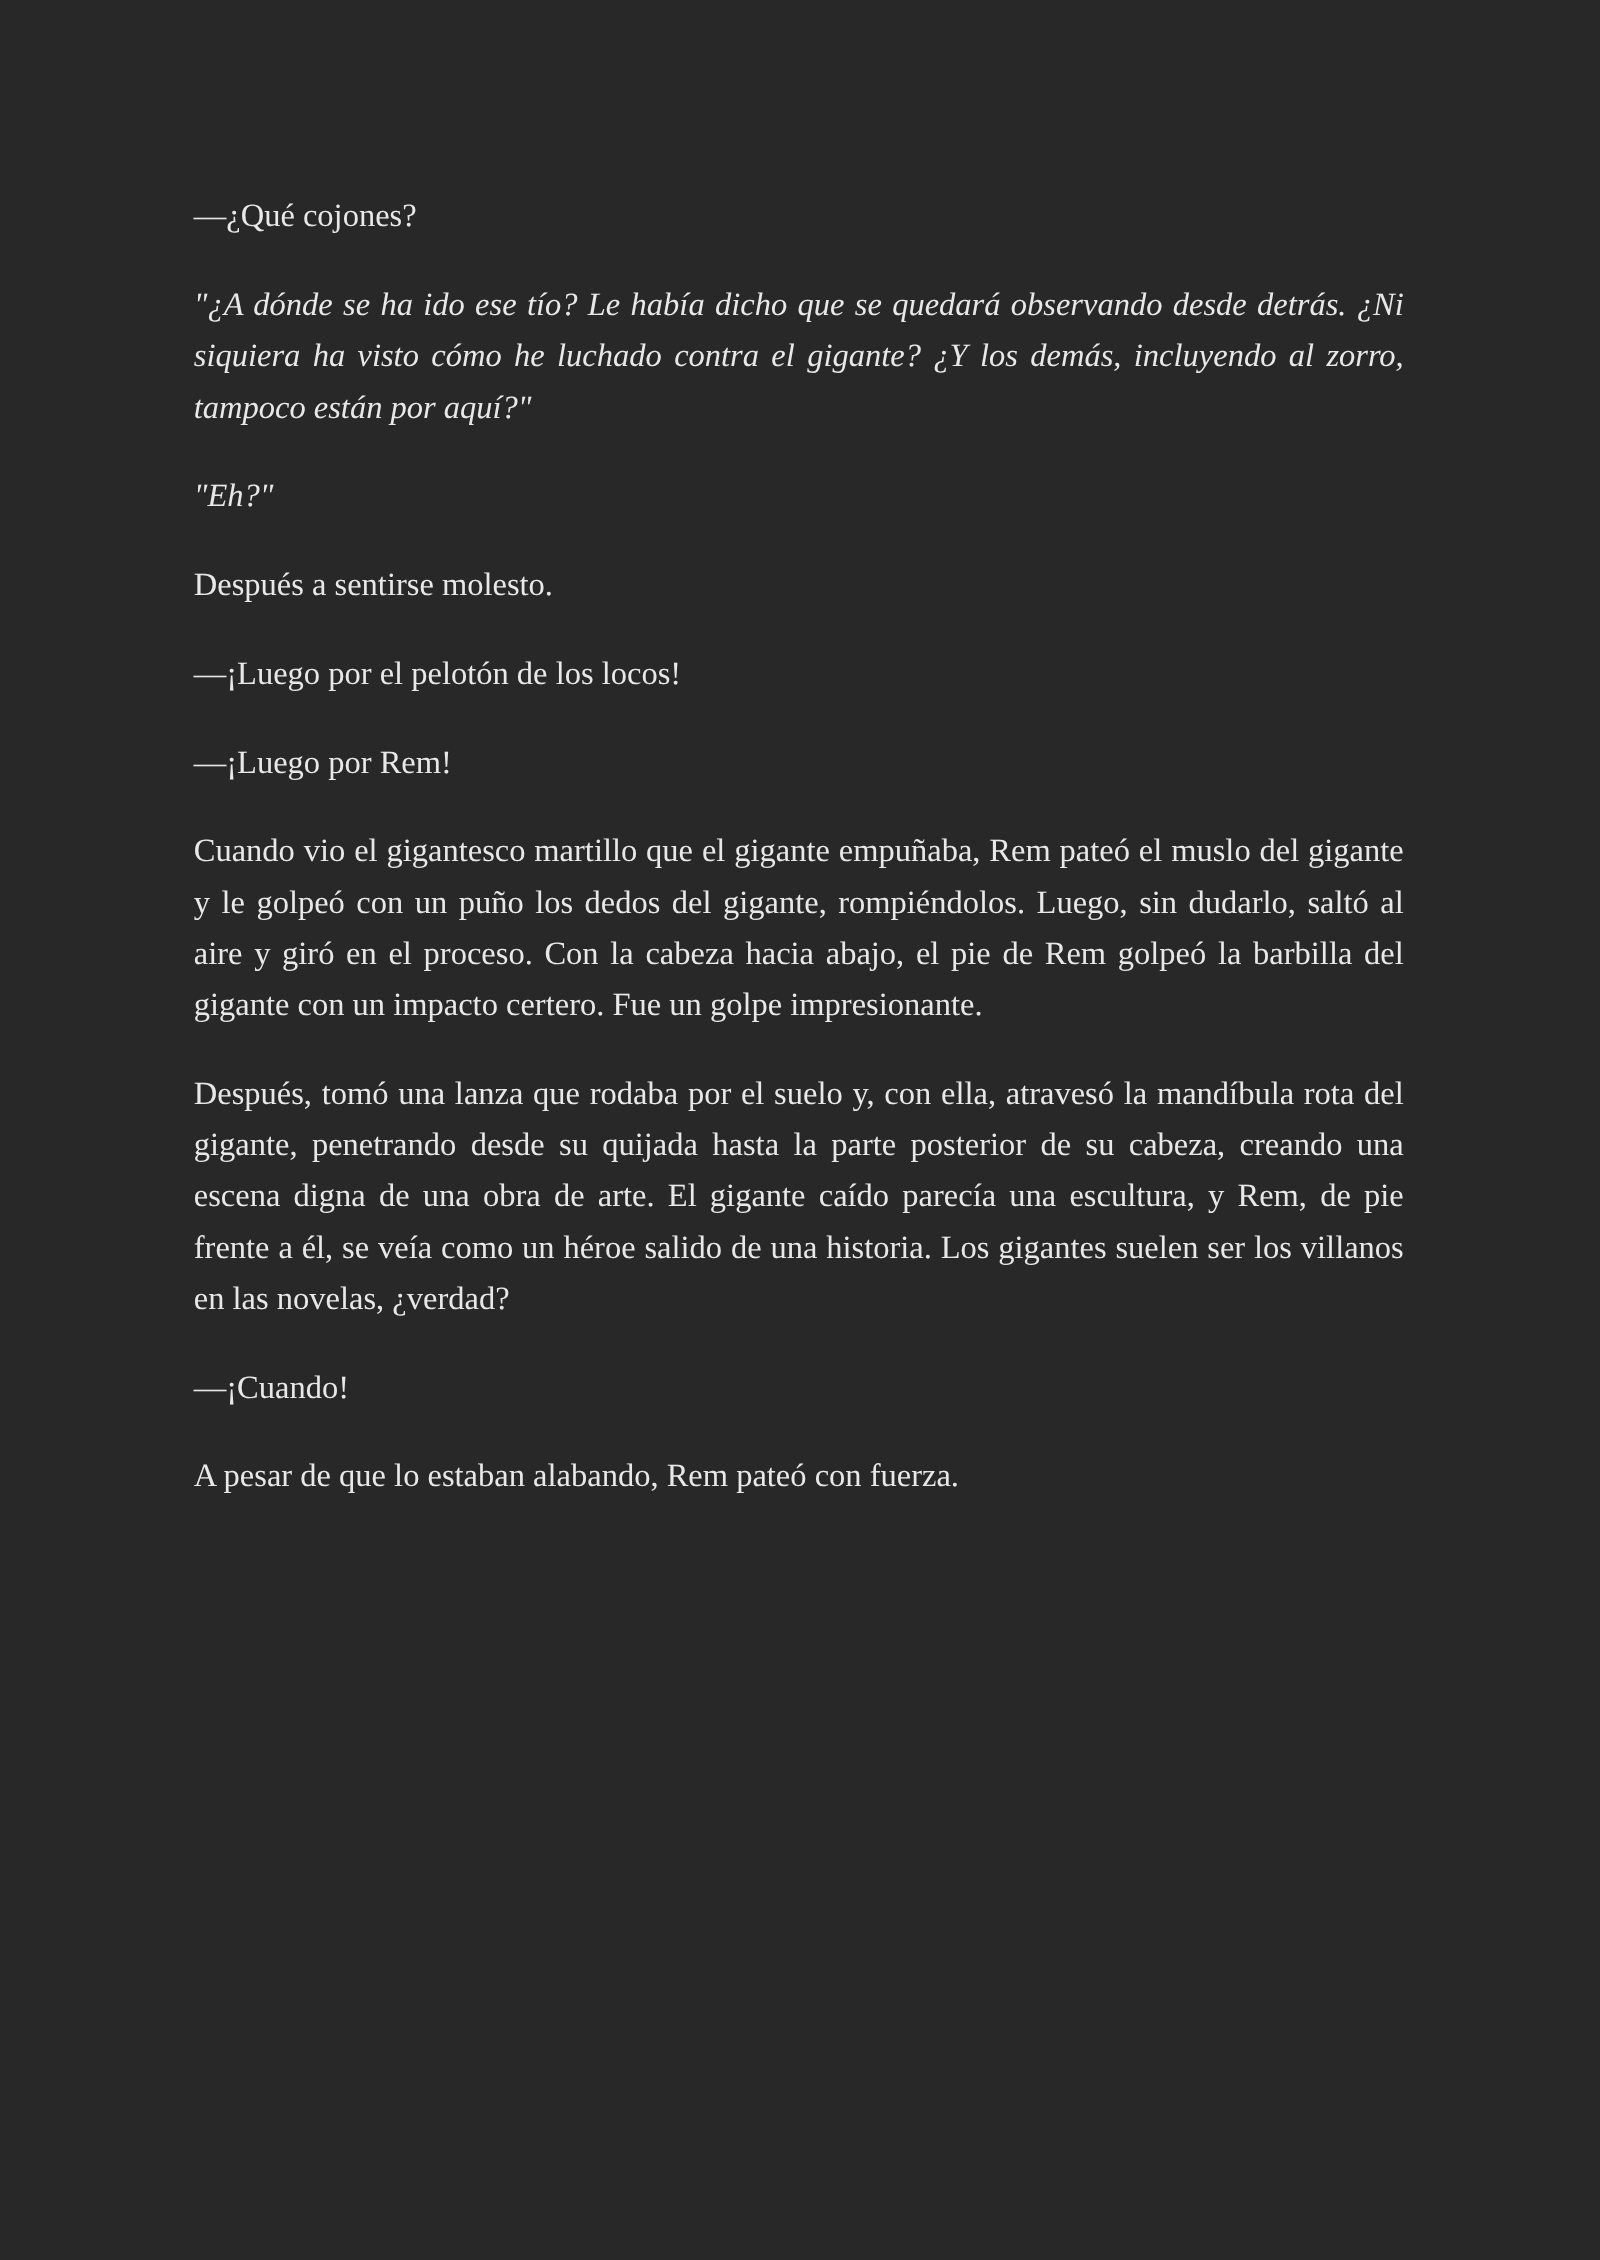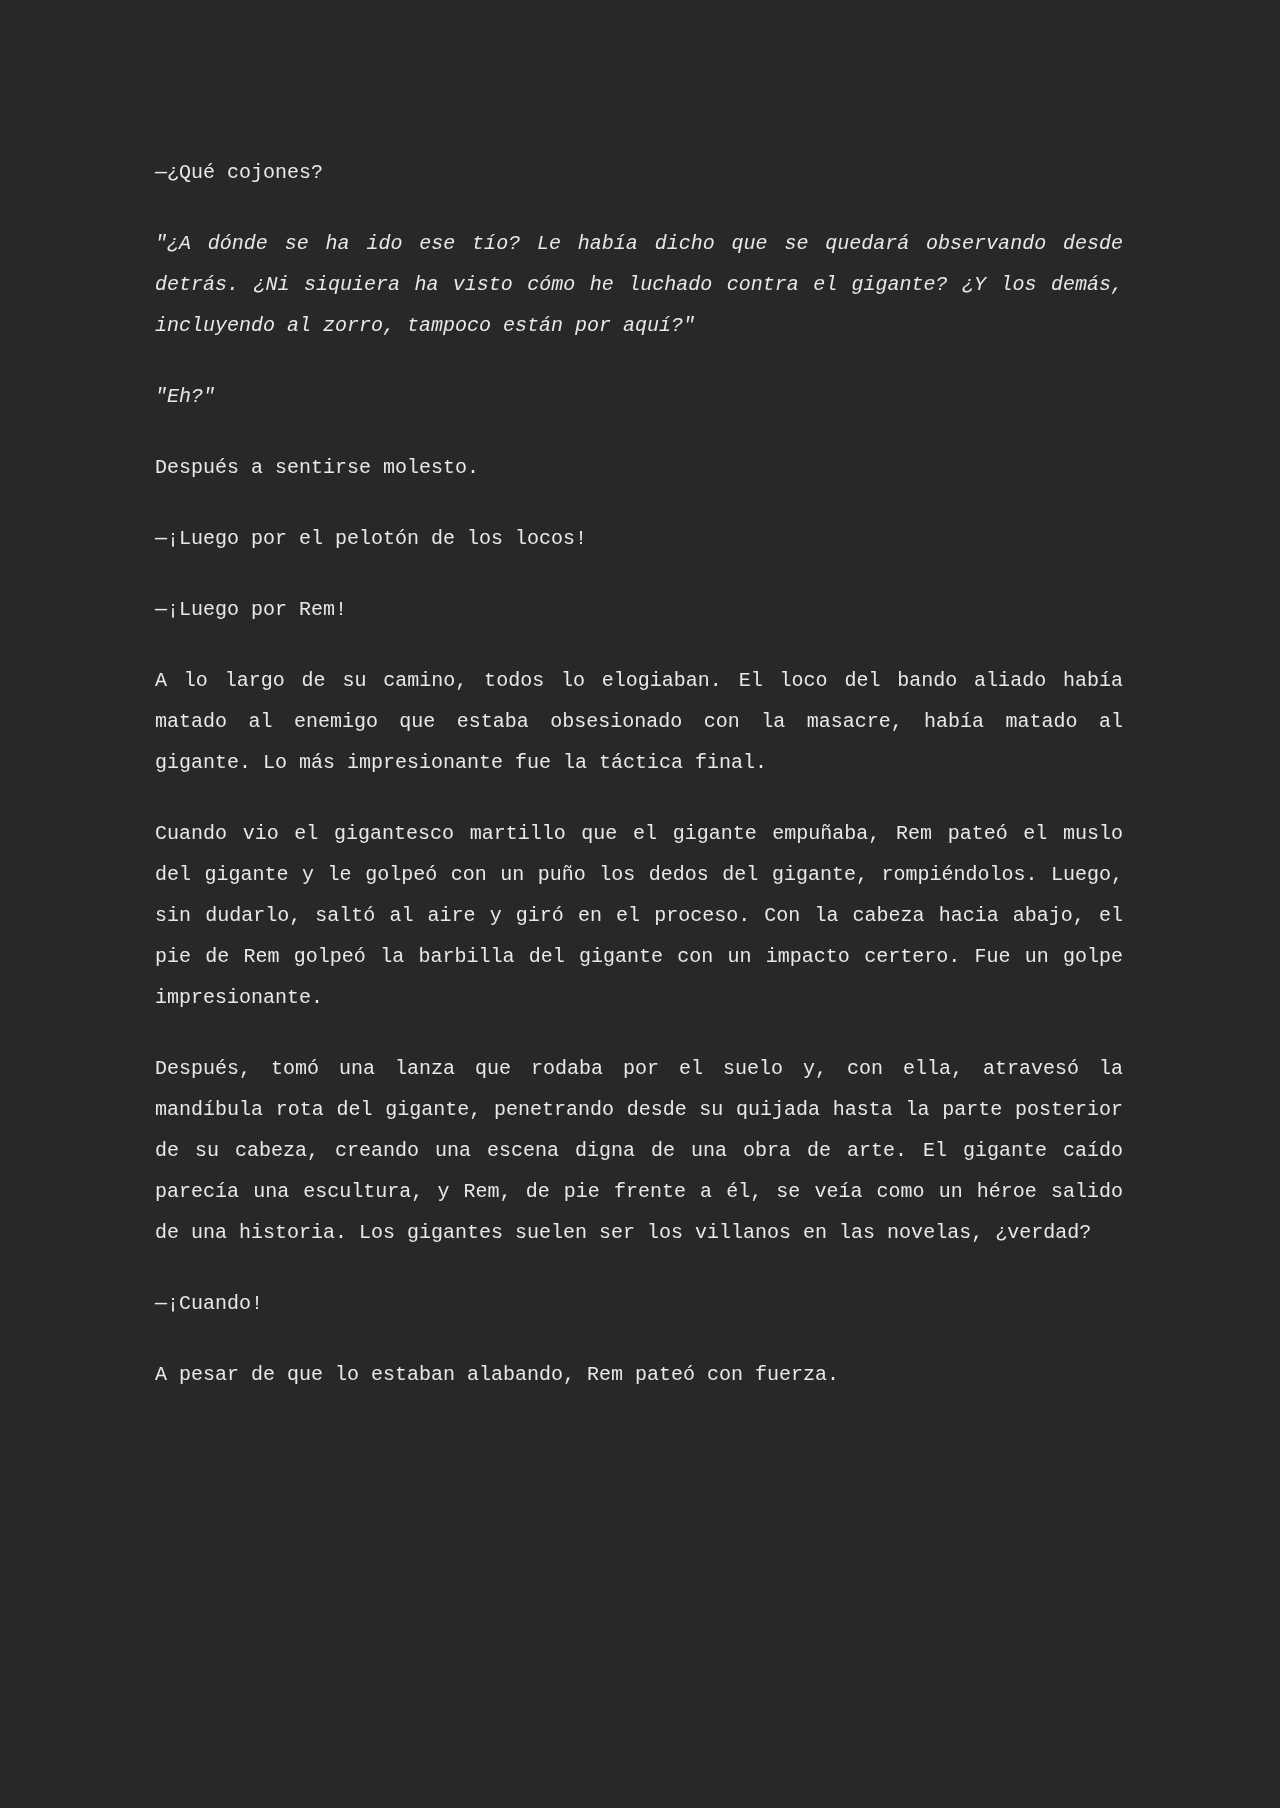--- a/index.html
+++ b/index.html
@@ -11,36 +11,34 @@
     font-family: "Liberation Serif", "DejaVu Serif", serif;
   }
   .page {
     box-sizing: border-box;
     width: 1280px;
     min-height: 1808px;
     padding: 152px 157px 200px 155px;
   }
   .para {
     margin: 0 0 30px 0;
-    font-size: 20px;
+    font-size: 26px;
     line-height: 41px;
     text-align: justify;
-    font-family: Liberation Mono, monospace;
   }
   .para.italic { font-style: italic; }
   .para.short { text-align: left; }
 </style>
 </head>
 <body>
 
 <div class="page">
   <p class="para short">—¿Qué cojones?</p>
   <p class="para italic">"¿A dónde se ha ido ese tío? Le había dicho que se quedará observando desde detrás. ¿Ni siquiera ha visto cómo he luchado contra el gigante? ¿Y los demás, incluyendo al zorro, tampoco están por aquí?"</p>
   <p class="para italic short">"Eh?"</p>
   <p class="para short">Después a sentirse molesto.</p>
   <p class="para short">—¡Luego por el pelotón de los locos!</p>
   <p class="para short">—¡Luego por Rem!</p>
-  <p class="para">A lo largo de su camino, todos lo elogiaban. El loco del bando aliado había matado al enemigo que estaba obsesionado con la masacre, había matado al gigante. Lo más impresionante fue la táctica final.</p>
   <p class="para">Cuando vio el gigantesco martillo que el gigante empuñaba, Rem pateó el muslo del gigante y le golpeó con un puño los dedos del gigante, rompiéndolos. Luego, sin dudarlo, saltó al aire y giró en el proceso. Con la cabeza hacia abajo, el pie de Rem golpeó la barbilla del gigante con un impacto certero. Fue un golpe impresionante.</p>
   <p class="para">Después, tomó una lanza que rodaba por el suelo y, con ella, atravesó la mandíbula rota del gigante, penetrando desde su quijada hasta la parte posterior de su cabeza, creando una escena digna de una obra de arte. El gigante caído parecía una escultura, y Rem, de pie frente a él, se veía como un héroe salido de una historia. Los gigantes suelen ser los villanos en las novelas, ¿verdad?</p>
   <p class="para short">—¡Cuando!</p>
   <p class="para short">A pesar de que lo estaban alabando, Rem pateó con fuerza.</p>
 </div>
 
 </body></html>

